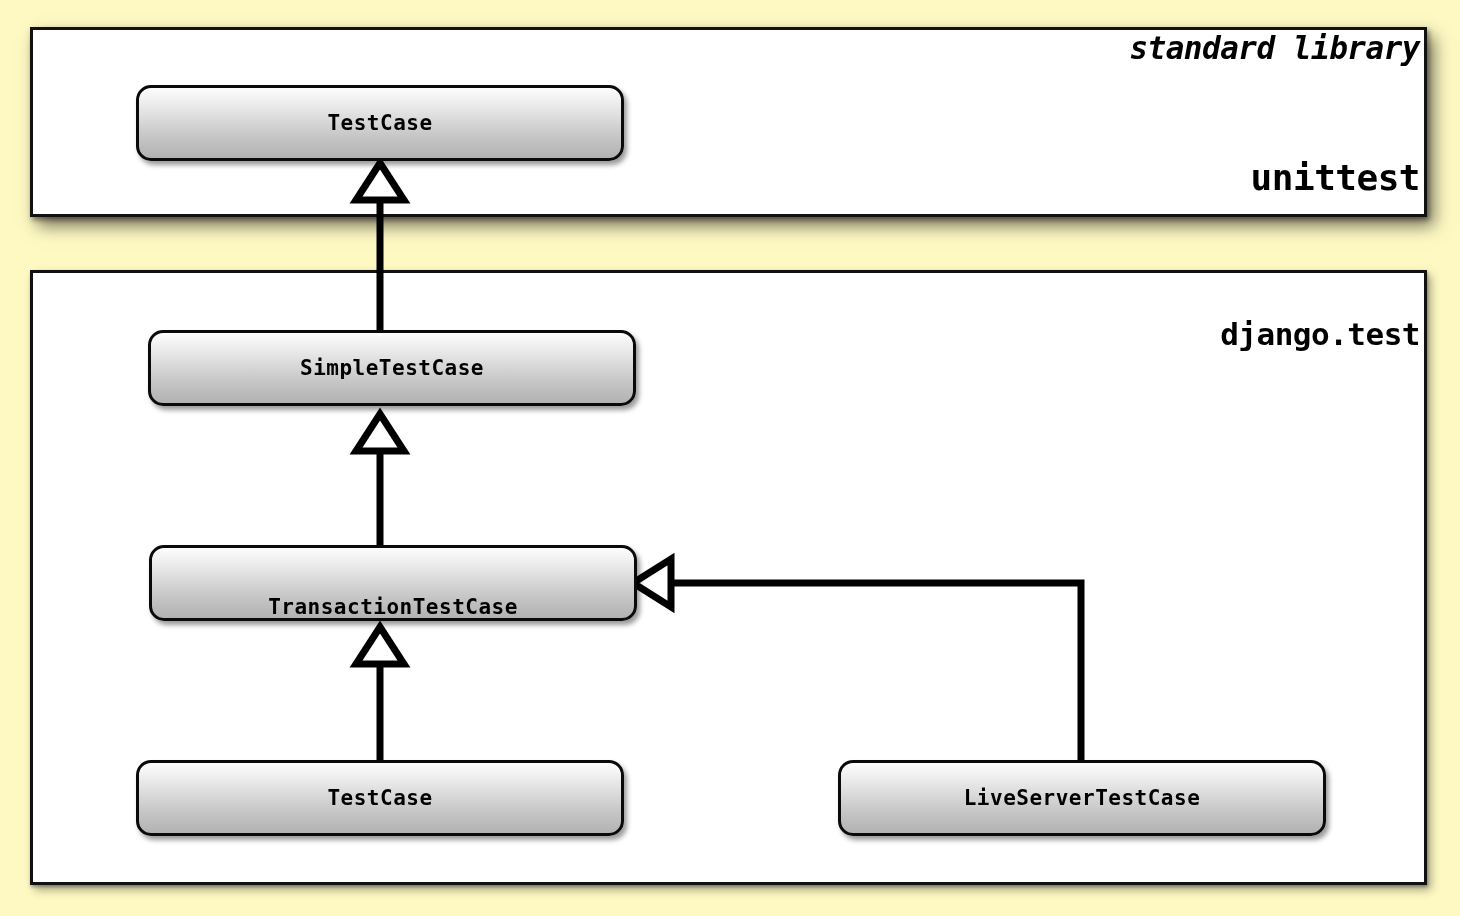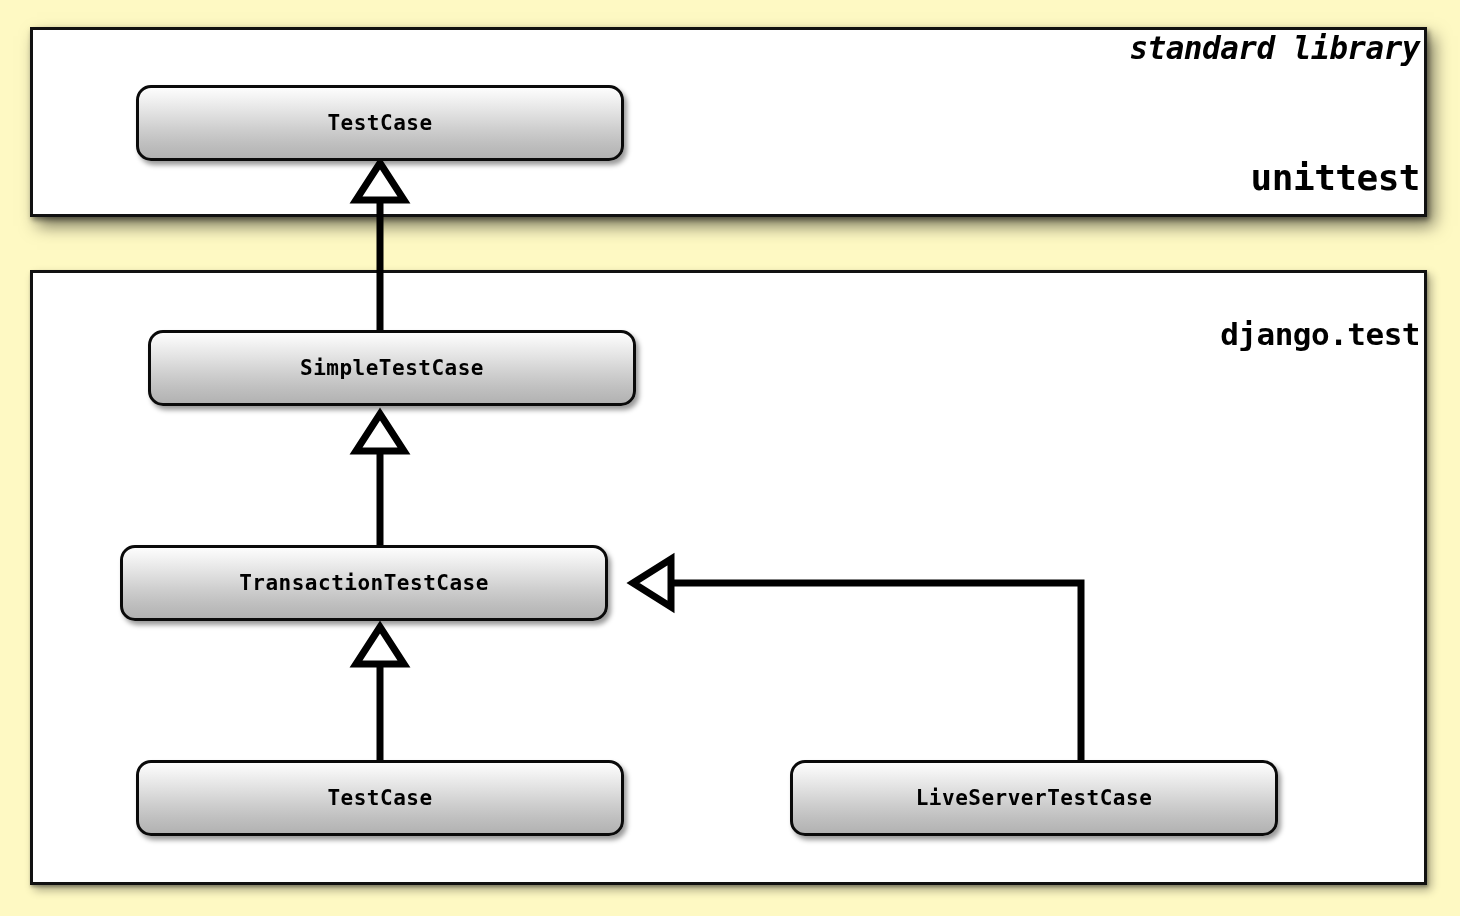--- a/index.html
+++ b/index.html
@@ -157,25 +157,25 @@
   </svg>
 
   <div class="class-box" style="left:136px; top:85px;">
     <span class="class-name">TestCase</span>
   </div>
 
   <div class="class-box" style="left:148px; top:330px;">
     <span class="class-name">SimpleTestCase</span>
   </div>
 
-  <div class="class-box" style="left:120px; top:545px;">
+  <div class="class-box" style="left:149px; top:545px;align-items:flex-end;">
     <span class="class-name">TransactionTestCase</span>
   </div>
 
   <div class="class-box" style="left:136px; top:760px;">
     <span class="class-name">TestCase</span>
   </div>
 
-  <div class="class-box" style="left:790px; top:760px;">
+  <div class="class-box" style="left:838px; top:760px;">
     <span class="class-name">LiveServerTestCase</span>
   </div>
 
 </div>
 
 </body></html>

